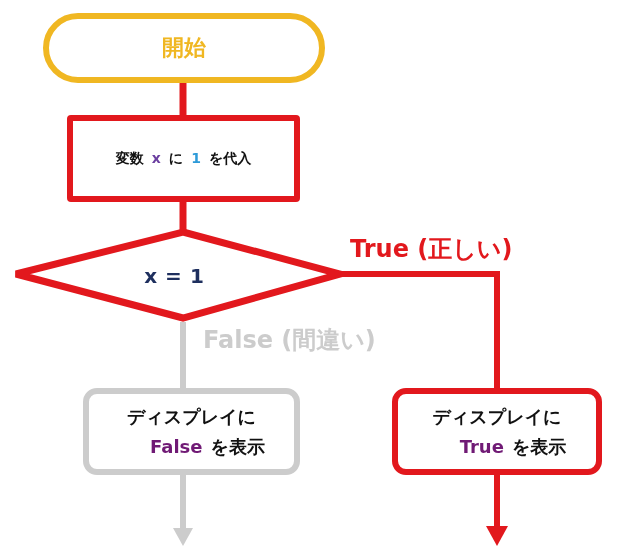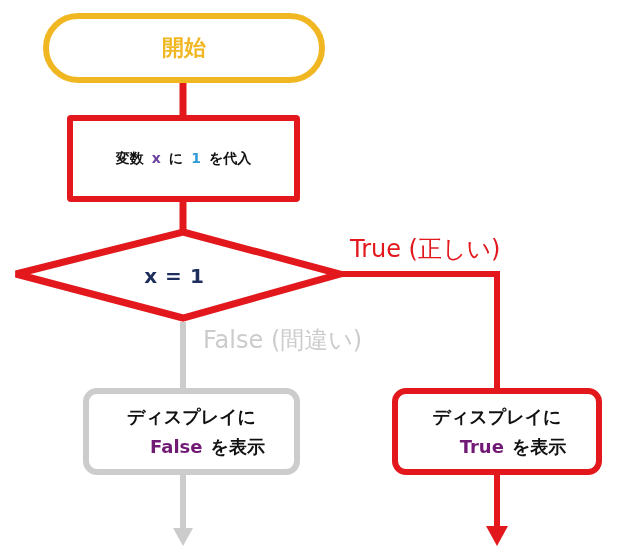--- a/index.html
+++ b/index.html
@@ -4,21 +4,21 @@
 <style>
   html,body{margin:0;padding:0;background:#ffffff;}
   body{width:620px;height:560px;position:relative;overflow:hidden;font-family:"DejaVu Sans","Liberation Sans",sans-serif;}
   svg.lines{position:absolute;left:0;top:0;}
   .node{position:absolute;box-sizing:border-box;display:flex;flex-direction:column;align-items:center;justify-content:center;background:#fff;font-weight:bold;text-align:center;}
   .start{left:43px;top:13px;width:282px;height:70px;border:6px solid #f0b722;border-radius:36px;color:#f0b722;font-size:22px;}
   .assign{left:67px;top:115px;width:233px;height:87px;border:6px solid #e2181d;border-radius:4px;color:#111;font-size:14px;}
   .dlabel{position:absolute;left:13px;top:232px;width:330px;height:88px;display:flex;align-items:center;justify-content:center;font-weight:bold;font-size:20px;color:#111;}
   .box-false{left:83px;top:388px;width:217px;height:87px;border:6px solid #cccccc;border-radius:14px;color:#111;font-size:18px;line-height:30px;}
   .box-true{left:392px;top:388px;width:210px;height:87px;border:6px solid #e2181d;border-radius:14px;color:#111;font-size:18px;line-height:30px;}
-  .lbl{position:absolute;font-weight:normal;font-size:24px;white-space:nowrap;}
+  .lbl{position:absolute;font-weight:bold;font-size:24px;white-space:nowrap;}
   .lbl-true{left:350px;top:233px;color:#e2181d;}
   .lbl-false{left:195px;top:324px;color:#cccccc;margin-left:8px;}
   .purple{color:#6b3fa0;}
   .blue{color:#2d9ad8;}
   .navy{color:#1e2f5e;}
   .orange{color:#701a75;font-size:18px;margin-left:32px;}
   .sp{display:inline-block;width:8px;}
 </style>
 </head>
 <body>

